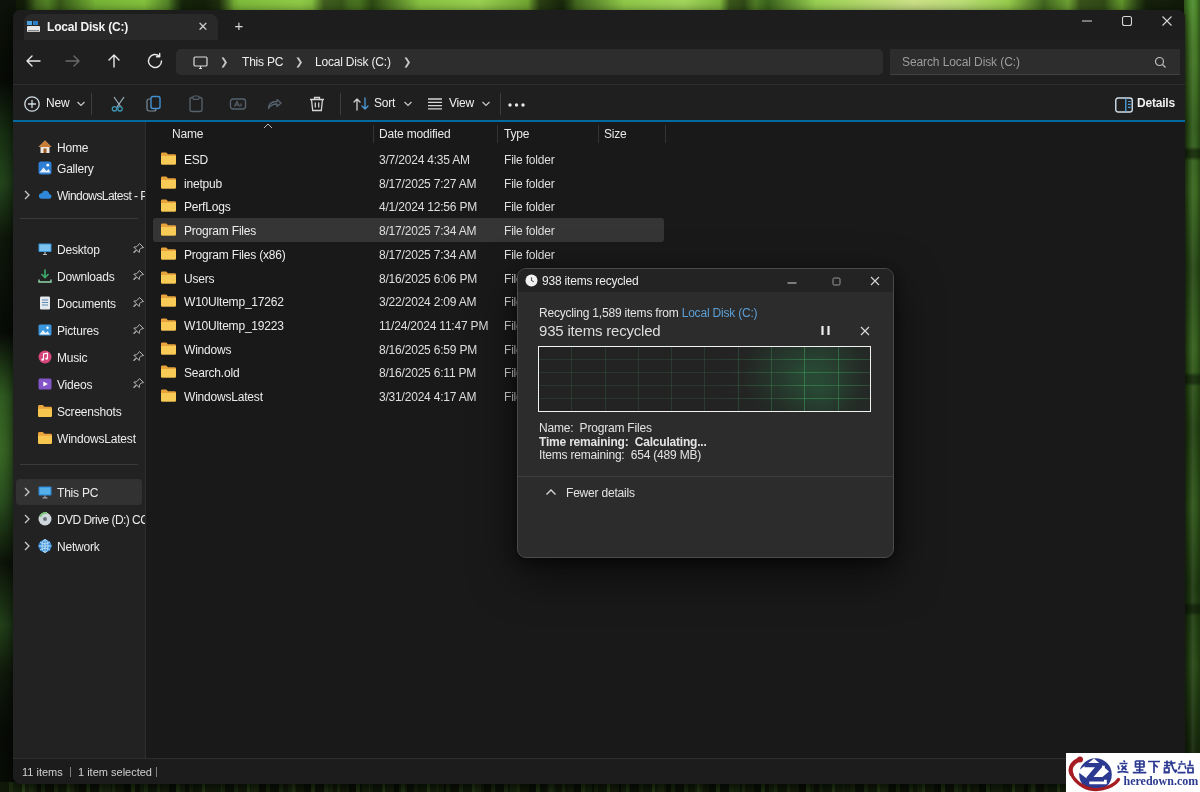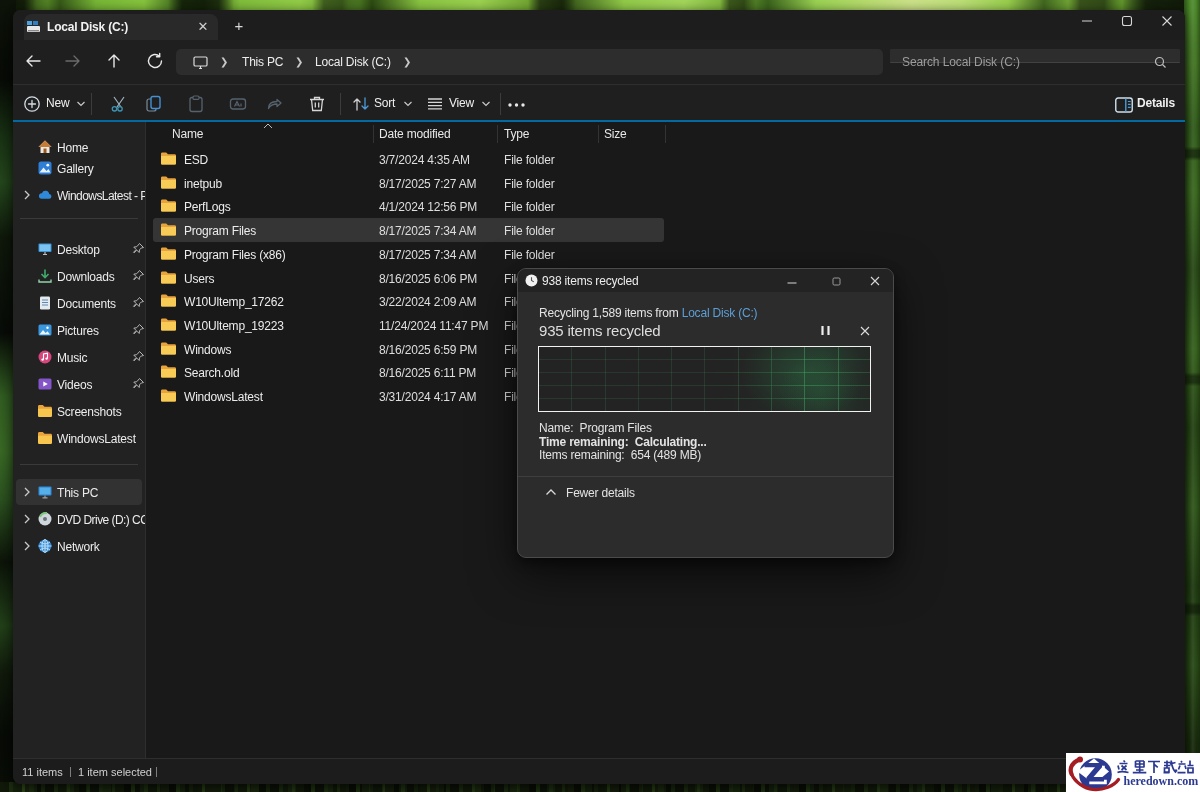--- a/index.html
+++ b/index.html
@@ -34,21 +34,21 @@
   #tabbar { position:absolute; left:0; top:0; width:100%; height:30px; background:#1d1d1d; }
   #tab { position:absolute; left:11px; top:4px; width:194px; height:26px; background:#292929; border-radius:8px 8px 0 0; }
   #tab .tname { position:absolute; left:23px; top:6px; font-weight:bold; font-size:12px; color:#f2f2f2; letter-spacing:-0.2px; }
   #tab .tx { position:absolute; left:171px; top:5px; width:16px; height:16px; color:#cfcfcf; font-size:13px; line-height:16px; text-align:center; }
   #plus { position:absolute; left:218px; top:8px; width:16px; height:16px; color:#d8d8d8; font-size:15px; line-height:16px; text-align:center; font-weight:400;}
 
   
   #nav { position:absolute; left:0; top:30px; width:100%; height:44px; background:#1f1f1f; }
   .navic { position:absolute; top:12px; width:18px; height:18px; }
   #crumb { position:absolute; left:163px; top:9px; width:707px; height:26px; background:#2d2d2d; border-radius:5px; }
-  #search { position:absolute; left:877px; top:9px; width:290px; height:14px; background:#2d2d2d; border-radius:1px; border-bottom:1px solid #424242;}
+  #search { position:absolute; left:877px; top:9px; width:290px; height:26px; background:#2d2d2d; border-radius:1px; border-bottom:1px solid #424242;}
   #search .ph { position:absolute; left:12px; top:6px; color:#9d9d9d; letter-spacing:-0.1px;}
   .crumbtxt { position:absolute; top:6px; color:#ededed; letter-spacing:-0.2px; }
   .crumbsep { position:absolute; top:7px; color:#c9c9c9; font-size:10px; }
 
   
   #toolbar { position:absolute; left:0; top:74px; width:100%; height:38px; background:#1f1f1f;
     border-top:1px solid #2e2e2e; border-bottom:2px solid #0369a1; }
   .tsep { position:absolute; top:8px; width:1px; height:22px; background:#3c3c3c; }
   .ticon { position:absolute; top:9px; width:20px; height:20px; }
   .tlabel { position:absolute; top:11px; color:#f0f0f0; letter-spacing:-0.2px; }

